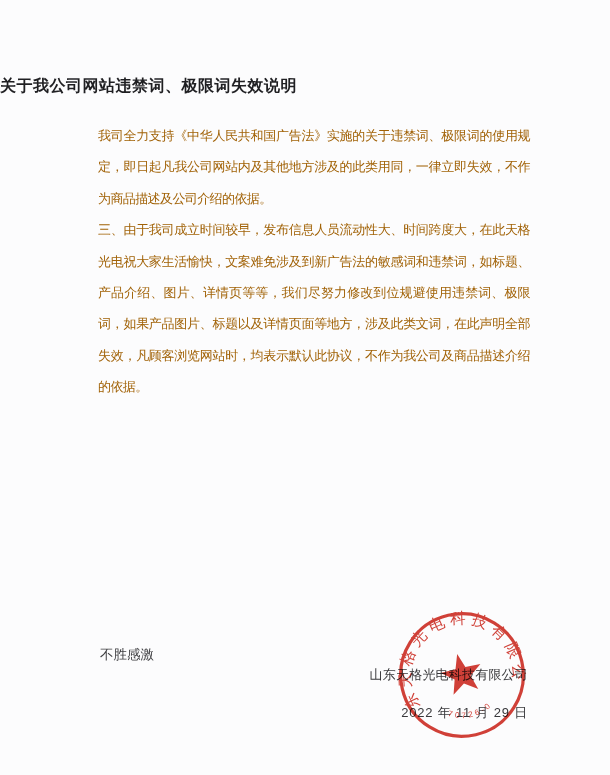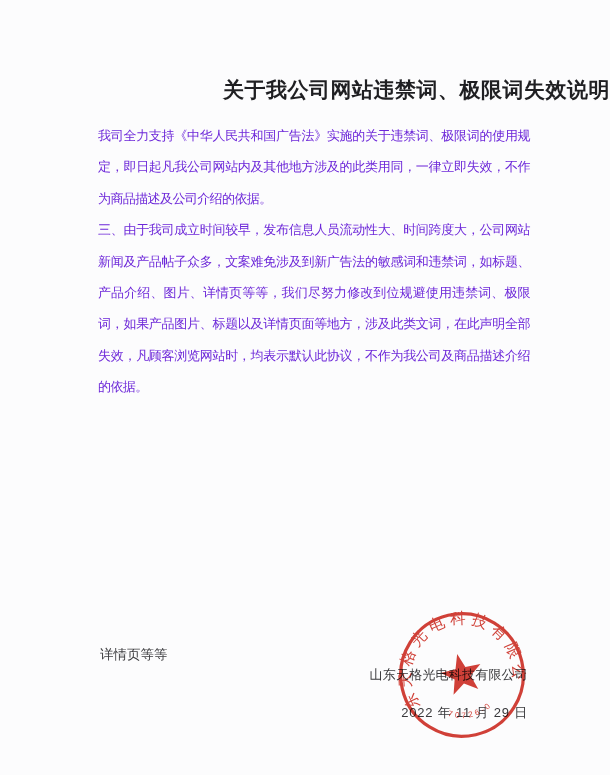--- a/index.html
+++ b/index.html
@@ -15,37 +15,37 @@
     margin: 0 auto;
     background: #fcfcfd;
     overflow: hidden;
     color: #3e3e41;
   }
   .doc-title {
     position: absolute;
     top: 76px;
     left: 0;
     width: 610px;
-    text-align: right;
-    font-size: 21px;
+    text-align: left;
+    font-size: 16px;
     font-weight: 700;
     color: #1f1f22;
     letter-spacing: 0.5px;
     margin: 0;
   }
   .doc-body {
     position: absolute;
     top: 120px;
     left: 98px;
     width: 432px;
     font-size: 13px;
     line-height: 31.4px;
     letter-spacing: -0.6px;
     text-align: justify;
-    color: #6d28d9;
+    color: #a16207;
   }
   .doc-body p { margin: 0; }
   .closing-note {
     position: absolute;
     top: 646px;
     left: 100px;
     font-size: 13.5px;
     color: #3e3e41;
   }
   .signature-block {
@@ -78,24 +78,24 @@
 </style>
 </head>
 <body>
 
 <div class="page">
 
   <h1 class="doc-title">关于我公司网站违禁词、极限词失效说明</h1>
 
   <div class="doc-body">
     <p>我司全力支持《中华人民共和国广告法》实施的关于违禁词、极限词的使用规定，即日起凡我公司网站内及其他地方涉及的此类用同，一律立即失效，不作为商品描述及公司介绍的依据。</p>
-    <p>三、由于我司成立时间较早，发布信息人员流动性大、时间跨度大，公司网站新闻及产品帖子众多，文案难免涉及到新广告法的敏感词和违禁词，如标题、产品介绍、图片、详情页等等，我们尽努力修改到位规避使用违禁词、极限词，如果产品图片、标题以及详情页面等地方，涉及此类文词，在此声明全部失效，凡顾客浏览网站时，均表示默认此协议，不作为我公司及商品描述介绍的依据。</p>
+    <p>三、由于我司成立时间较早，发布信息人员流动性大、时间跨度大，在此天格光电祝大家生活愉快，文案难免涉及到新广告法的敏感词和违禁词，如标题、产品介绍、图片、详情页等等，我们尽努力修改到位规避使用违禁词、极限词，如果产品图片、标题以及详情页面等地方，涉及此类文词，在此声明全部失效，凡顾客浏览网站时，均表示默认此协议，不作为我公司及商品描述介绍的依据。</p>
   </div>
 
-  <div class="closing-note">详情页等等</div>
+  <div class="closing-note">不胜感激</div>
 
   <div class="signature-block">
     <div class="signature-company">山东天格光电科技有限公司</div>
     <div class="signature-date">2022 年 11 月 29 日</div>
   </div>
 
   <svg class="stamp" viewBox="0 0 160 160" aria-hidden="true">
     <g transform="rotate(-13 80 80)">
       <circle cx="80" cy="80" r="57" fill="none" stroke-width="3" stroke="#cf3127"></circle>
       <path id="seal-arc-top" d="M 34.9 96.4 A 48 48 0 1 1 125.1 96.4" fill="none"></path>

